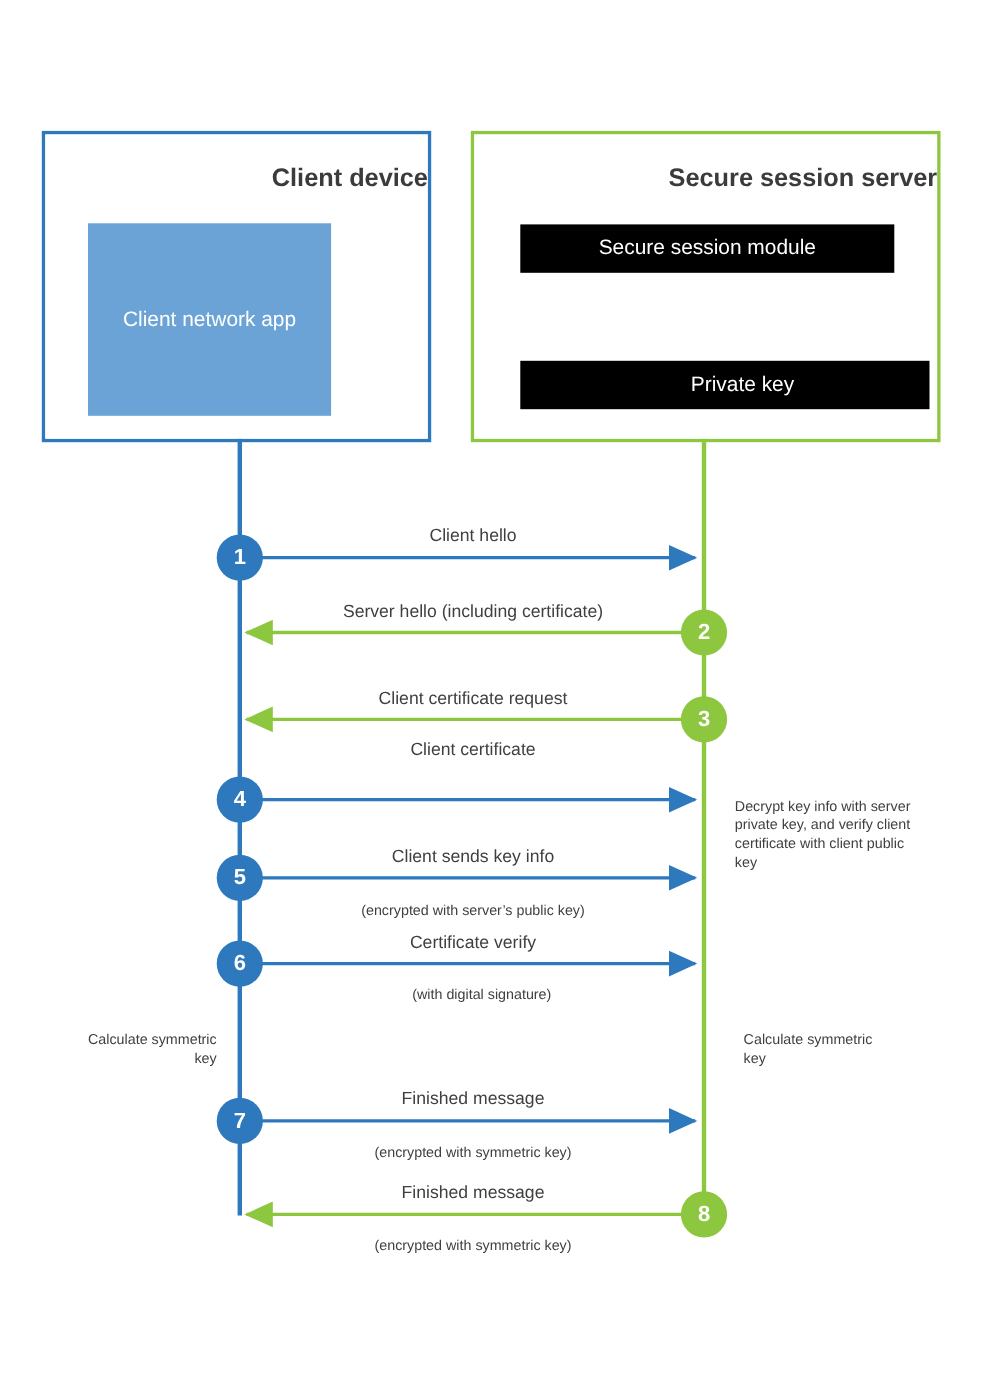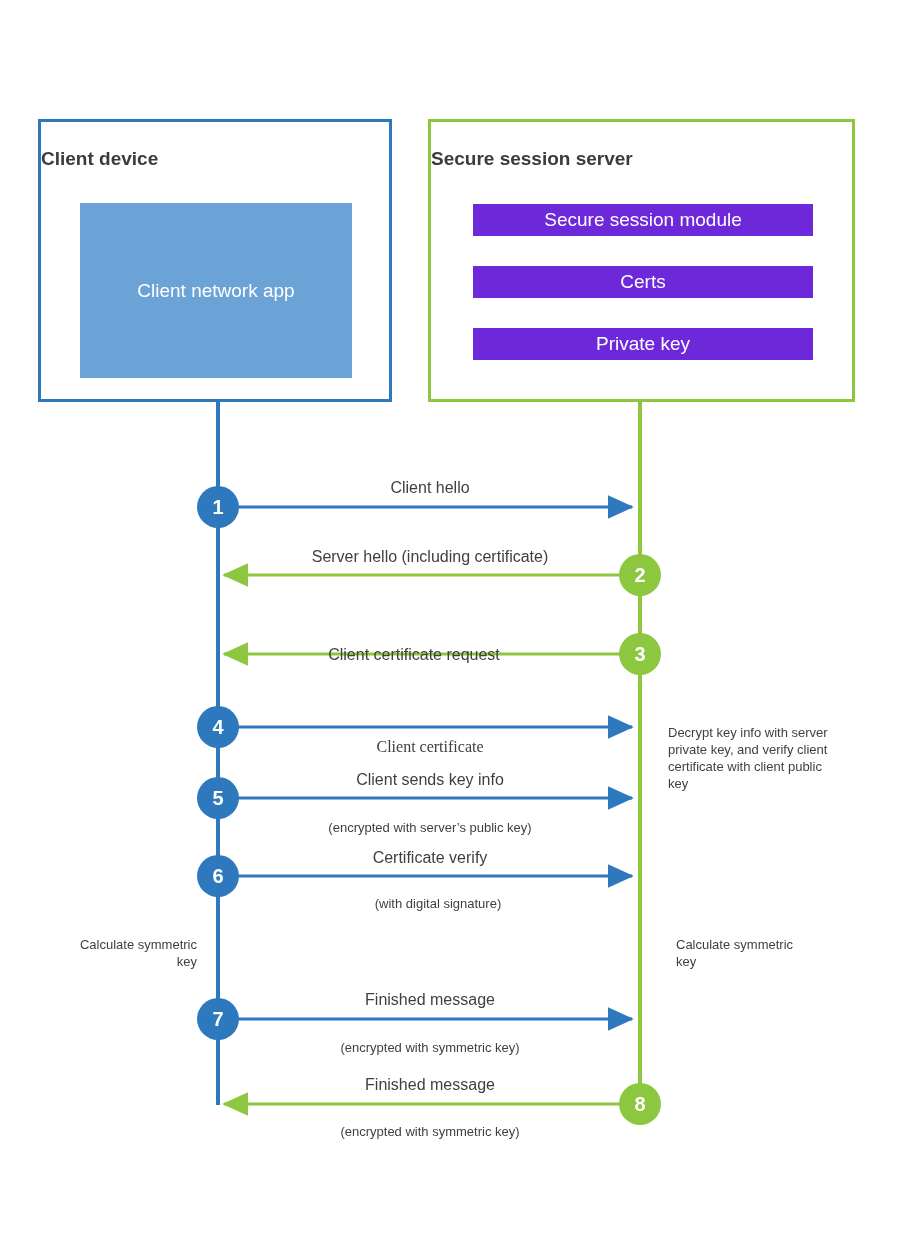--- a/index.html
+++ b/index.html
@@ -48,62 +48,62 @@
     top: 119px;
     width: 427px;
     height: 283px;
     border: 3px solid #8dc63f;
   }
   .participant-title {
     position: absolute;
     left: 0;
     top: 26px;
     width: 100%;
-    text-align: left;
-    font-size: 19px;
+    text-align: right;
+    font-size: 23px;
     font-weight: bold;
     color: #3b3b3b;
   }
   #client-app-box {
     position: absolute;
     left: 39px;
     top: 81px;
-    width: 272px;
+    width: 221px;
     height: 175px;
     background: #6ba3d6;
     display: flex;
     align-items: center;
     justify-content: center;
   }
   #client-app-box .box-label {
     color: #ffffff;
     font-size: 19px;
     line-height: 26px;
     text-align: center;
     font-weight: 400;
     max-width: 170px;
   }
   .server-module {
     position: absolute;
     left: 42px;
     width: 340px;
-    height: 32px;
-    background: #6d28d9;
+    height: 44px;
+    background: #000000;
     display: flex;
     align-items: center;
     justify-content: center;
   }
   .server-module .box-label {
     color: #ffffff;
     font-size: 19px;
     font-weight: 400;
   }
   #server-module-0 { top: 82px; }
   #server-module-1 { top: 144px; }
-  #server-module-2 { top: 206px; }
+  #server-module-2 { top: 206px; padding-left: 32px; }
 
   
   .lifeline {
     position: absolute;
     width: 4px;
   }
   #client-lifeline {
     left: 216px;
     top: 399px;
     height: 706px;
@@ -181,23 +181,20 @@
     <div id="client-app-box">
       <div class="box-label">Client network app</div>
     </div>
   </div>
 
   <div class="participant-box" id="server-box">
     <div class="participant-title">Secure session server</div>
     <div class="server-module" id="server-module-0">
       <div class="box-label">Secure session module</div>
     </div>
-    <div class="server-module" id="server-module-1">
-      <div class="box-label">Certs</div>
-    </div>
     <div class="server-module" id="server-module-2">
       <div class="box-label">Private key</div>
     </div>
   </div>
 
   <div class="lifeline" id="client-lifeline"></div>
   <div class="lifeline" id="server-lifeline"></div>
 
   <svg id="arrow-layer" viewBox="0 0 900 1256">
     <defs>
@@ -248,23 +245,23 @@
       <span>7</span>
     </div>
   <div class="step-circle server-side" style="left:619px;  top:1083px;">
       <span>8</span>
     </div>
 
   <div class="msg-label" style="left:228px; top:548px; width:404px;">Server hello (including certificate)</div>
 
   <div class="msg-label" style="left:228px; top:479px; width:404px;">Client hello</div>
 
-  <div class="msg-label" style="left:212px; top:627px; width:404px;margin-top:19px;">Client certificate request</div>
-
-  <div class="msg-label" style="left:228px; top:738px; width:404px;font-family:Liberation Serif, serif;">Client certificate</div>
+  <div class="msg-label" style="left:228px; top:627px; width:404px;">Client certificate request</div>
+
+  <div class="msg-label" style="left:228px; top:673px; width:404px;">Client certificate</div>
 
   <div class="msg-label" style="left:228px; top:771px; width:404px;">Client sends key info</div>
   <div class="msg-sublabel" style="left:228px; top:810px; width:404px;">(encrypted with server’s public key)</div>
 
   <div class="msg-label" style="left:228px; top:849px; width:404px;">Certificate verify</div>
   <div class="msg-sublabel" style="left:236px; top:886px; width:404px;">(with digital signature)</div>
 
   <div class="msg-label" style="left:228px; top:991px;  width:404px;">Finished message</div>
   <div class="msg-sublabel" style="left:228px; top:1030px; width:404px;">(encrypted with symmetric key)</div>
 

